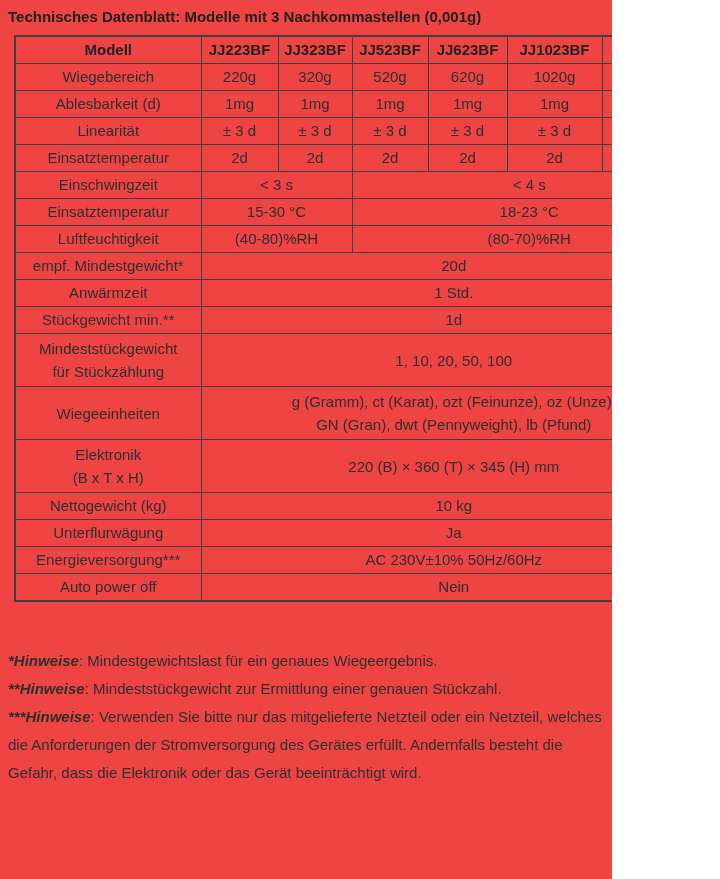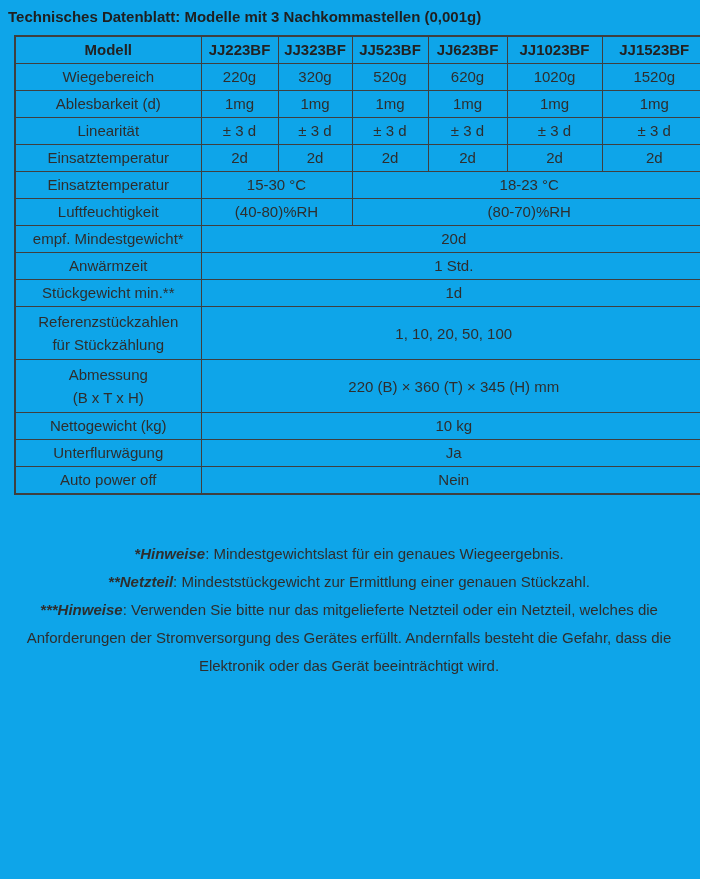--- a/index.html
+++ b/index.html
@@ -3,23 +3,23 @@
 <meta charset="utf-8">
 <style>
   * { box-sizing: border-box; }
   html, body {
     margin: 0; padding: 0;
     background: #ffffff;
     font-family: "Liberation Sans", sans-serif;
     color: #2e2e2e;
   }
   .page {
-    width: 700px;
+    width: 612px;
     height: 879px;
-    background: #0ea5e9;
+    background: #ef4444;
     overflow: hidden;
   }
   .doc-title {
     margin: 8px 0 0 8px;
     font-size: 15px;
     font-weight: bold;
     color: #1f1f1f;
   }
   table.spec-table {
     margin: 10px 0 18px 14px;
@@ -45,21 +45,20 @@
   }
   tr.tall td { line-height: 23px; }
   .footnotes {
     margin: 45px 10px 0 8px;
     font-size: 15px;
     color: #2e2e2e;
   }
   .footnotes p {
     margin: 0;
     line-height: 28px;
-    text-align: center;
   }
   .fn-marker {
     font-weight: bold;
     font-style: italic;
   }
 </style>
 </head>
 <body>
 
 <div class="page">
@@ -118,20 +117,25 @@
         <tr>
           <td>Einsatztemperatur</td>
           <td>2d</td>
           <td>2d</td>
           <td>2d</td>
           <td>2d</td>
           <td>2d</td>
           <td>2d</td>
         </tr>
         <tr>
+          <td>Einschwingzeit</td>
+          <td colspan="2">&lt; 3 s</td>
+          <td colspan="4">&lt; 4 s</td>
+        </tr>
+        <tr>
           <td>Einsatztemperatur</td>
           <td colspan="2">15-30 °C</td>
           <td colspan="4">18-23 °C</td>
         </tr>
         <tr>
           <td>Luftfeuchtigkeit</td>
           <td colspan="2">(40-80)%RH</td>
           <td colspan="4">(80-70)%RH</td>
         </tr>
         <tr>
@@ -140,43 +144,52 @@
         </tr>
         <tr>
           <td>Anwärmzeit</td>
           <td colspan="6">1 Std.</td>
         </tr>
         <tr>
           <td>Stückgewicht min.**</td>
           <td colspan="6">1d</td>
         </tr>
         <tr class="tall">
-          <td>Referenzstückzahlen
+          <td>Mindeststückgewicht
 für Stückzählung</td>
           <td colspan="6">1, 10, 20, 50, 100</td>
         </tr>
         <tr class="tall">
-          <td>Abmessung
+          <td>Wiegeeinheiten</td>
+          <td colspan="6">g (Gramm), ct (Karat), ozt (Feinunze), oz (Unze),
+GN (Gran), dwt (Pennyweight), lb (Pfund)</td>
+        </tr>
+        <tr class="tall">
+          <td>Elektronik
 (B x T x H)</td>
           <td colspan="6">220 (B) × 360 (T) × 345 (H) mm</td>
         </tr>
         <tr>
           <td>Nettogewicht (kg)</td>
           <td colspan="6">10 kg</td>
         </tr>
         <tr>
           <td>Unterflurwägung</td>
           <td colspan="6">Ja</td>
         </tr>
         <tr>
+          <td>Energieversorgung***</td>
+          <td colspan="6">AC 230V±10% 50Hz/60Hz</td>
+        </tr>
+        <tr>
           <td>Auto power off</td>
           <td colspan="6">Nein</td>
         </tr>
       </tbody>
   </table>
 
   <div class="footnotes" id="footnotes">
       <p><span class="fn-marker">*Hinweise</span><span>: Mindestgewichtslast für ein genaues Wiegeergebnis.</span></p>
-      <p><span class="fn-marker">**Netzteil</span><span>: Mindeststückgewicht zur Ermittlung einer genauen Stückzahl.</span></p>
+      <p><span class="fn-marker">**Hinweise</span><span>: Mindeststückgewicht zur Ermittlung einer genauen Stückzahl.</span></p>
       <p><span class="fn-marker">***Hinweise</span><span>: Verwenden Sie bitte nur das mitgelieferte Netzteil oder ein Netzteil, welches die Anforderungen der Stromversorgung des Gerätes erfüllt. Andernfalls besteht die Gefahr, dass die Elektronik oder das Gerät beeinträchtigt wird.</span></p>
     </div>
 
 </div>
 
 </body></html>

